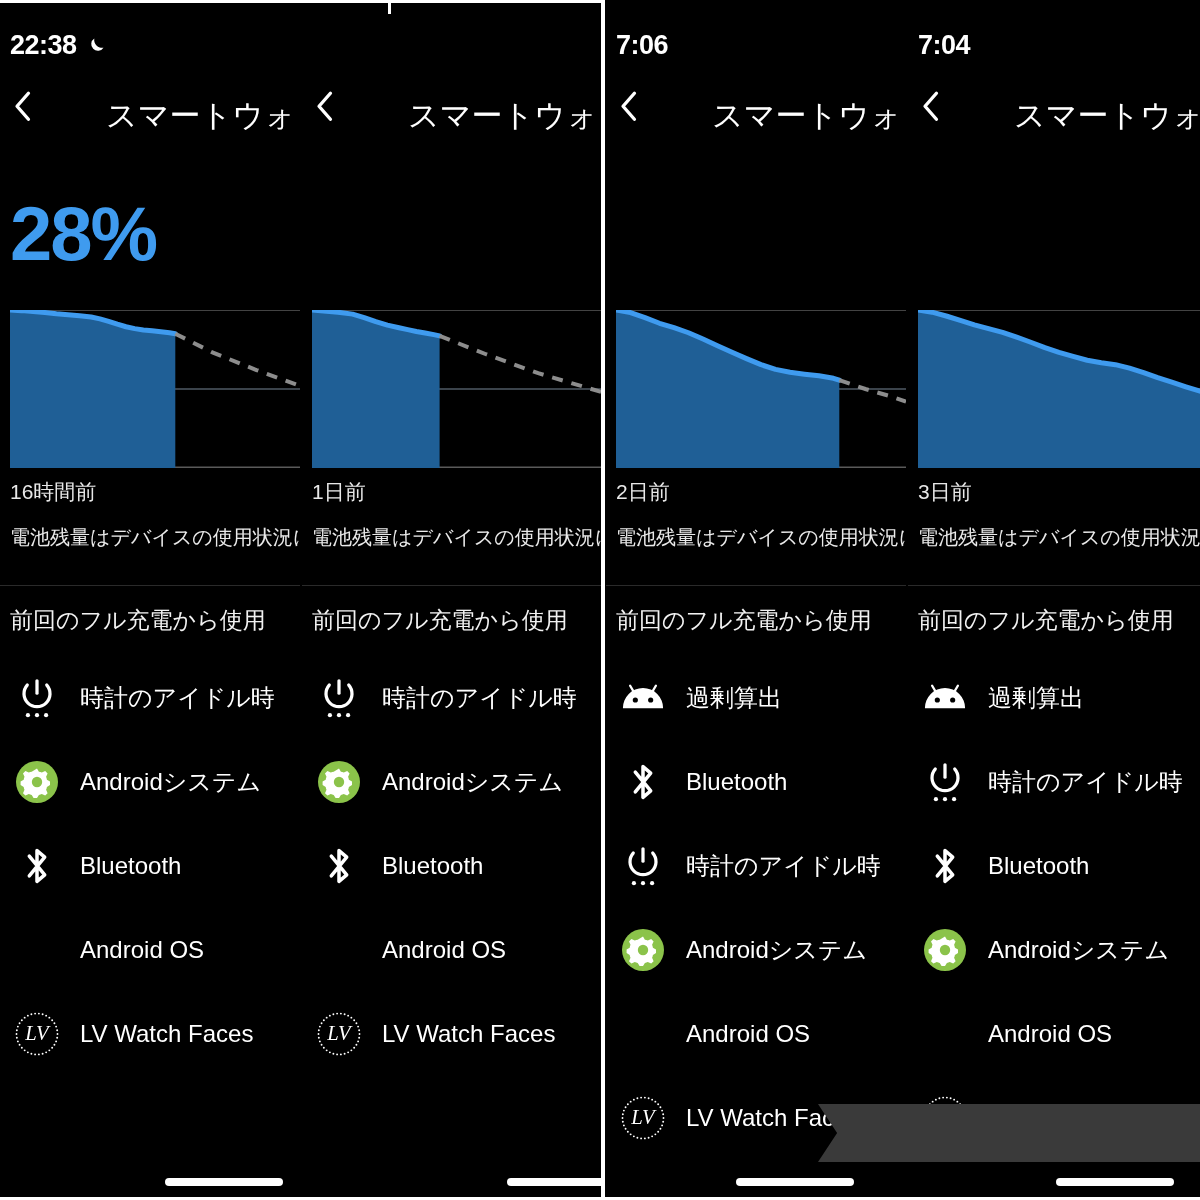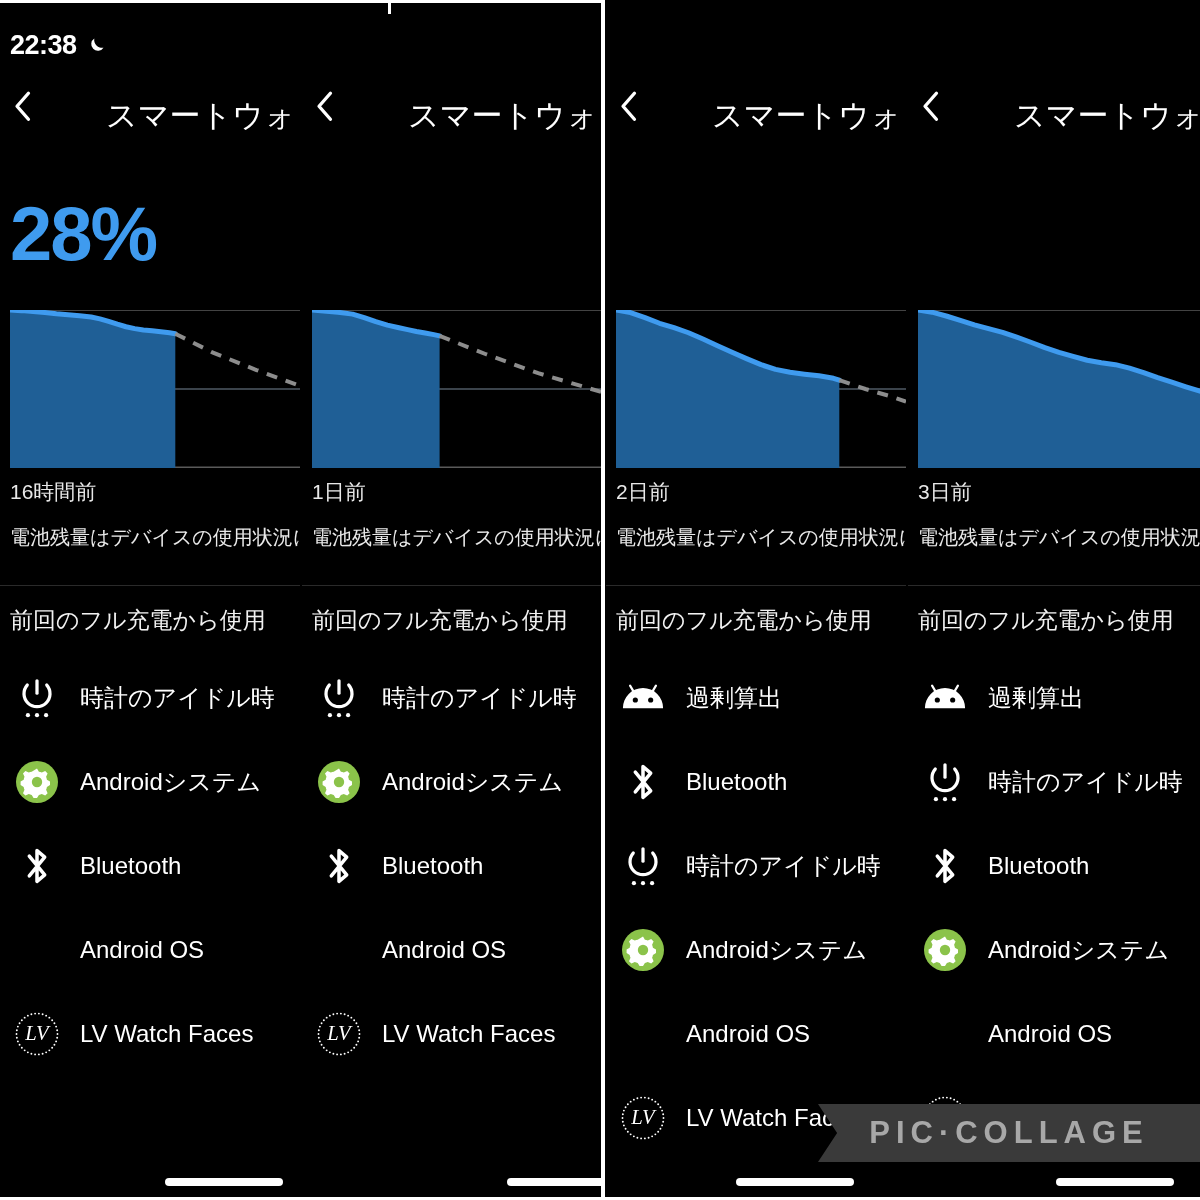--- a/index.html
+++ b/index.html
@@ -405,20 +405,23 @@
       </svg>
             </span>
         <span class="app-label" style="margin-left:16px; max-width:214px;">LV Watch Faces</span>
       </div>
         </div>
         <div class="home-indicator" style="bottom:22px; left:205px; width:118px;"></div>
       </div>
     </div>
     <div class="panel" style="left: 606px; width: 300px;">
       <div class="panel-inner">
+        <div class="statusbar" style="top:22px; left:10px;">
+      <span class="status-time">7:06</span>
+        </div>
         <div class="navbar" style="top:82px; left:10px;">
       <span class="back-chevron">
             <svg width="26" height="32.5" viewBox="0 0 24 30">
               <path d="M17 3 6.5 15 17 27" fill="none" stroke="#ffffff" stroke-width="3.1" stroke-linecap="round" stroke-linejoin="round"></path>
             </svg>
           </span>
       <span class="nav-title" style="margin-left:54px; max-width:194px;">スマートウォ</span>
     </div>
         <div class="chart" style="top:302px; left:10px; width:290px; height:158px;">
             <svg viewBox="0 0 290 158" preserveAspectRatio="none" width="290" height="158">
@@ -526,20 +529,23 @@
       </svg>
             </span>
         <span class="app-label" style="margin-left:16px; max-width:214px;">LV Watch Faces</span>
       </div>
         </div>
         <div class="home-indicator" style="bottom:22px; left:130px; width:118px;"></div>
       </div>
     </div>
     <div class="panel" style="left: 908px; width: 292px;">
       <div class="panel-inner">
+        <div class="statusbar" style="top:22px; left:10px;">
+      <span class="status-time">7:04</span>
+        </div>
         <div class="navbar" style="top:82px; left:10px;">
       <span class="back-chevron">
             <svg width="26" height="32.5" viewBox="0 0 24 30">
               <path d="M17 3 6.5 15 17 27" fill="none" stroke="#ffffff" stroke-width="3.1" stroke-linecap="round" stroke-linejoin="round"></path>
             </svg>
           </span>
       <span class="nav-title" style="margin-left:54px; max-width:186px;">スマートウォッ</span>
     </div>
         <div class="chart" style="top:302px; left:10px; width:282px; height:158px;">
             <svg viewBox="0 0 282 158" preserveAspectRatio="none" width="282" height="158">
@@ -651,15 +657,14 @@
         </div>
         <div class="home-indicator" style="bottom:22px; left:148px; width:118px;"></div>
       </div>
     </div>
     <div class="frame-line" style="left: 0px; top: 0px; width: 602px; height: 3px;"></div>
     <div class="frame-line" style="left: 388px; top: 0px; width: 3px; height: 14px;"></div>
     <div class="frame-line" style="left: 601px; top: 0px; width: 4px; height: 1200px;"></div>
     <div class="frame-line" style="left: 0px; top: 1197px; width: 1200px; height: 3px;"></div>
     <div class="watermark">
       <div class="wm-ribbon"></div>
-  <span class="wm-text">PIC·COLLAGE</span>
     </div>
   </div>
 
 </body></html>

